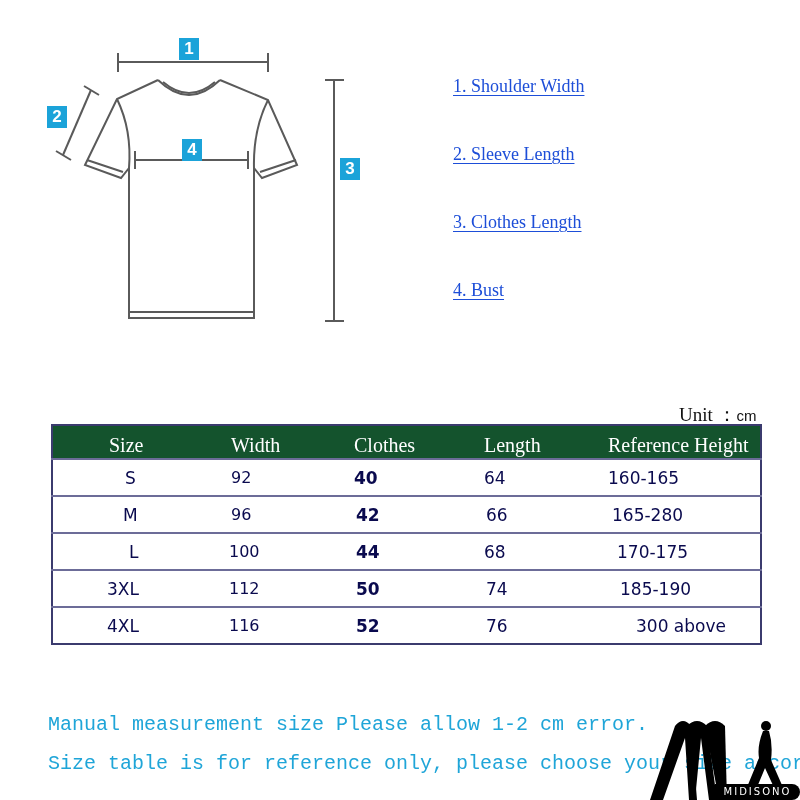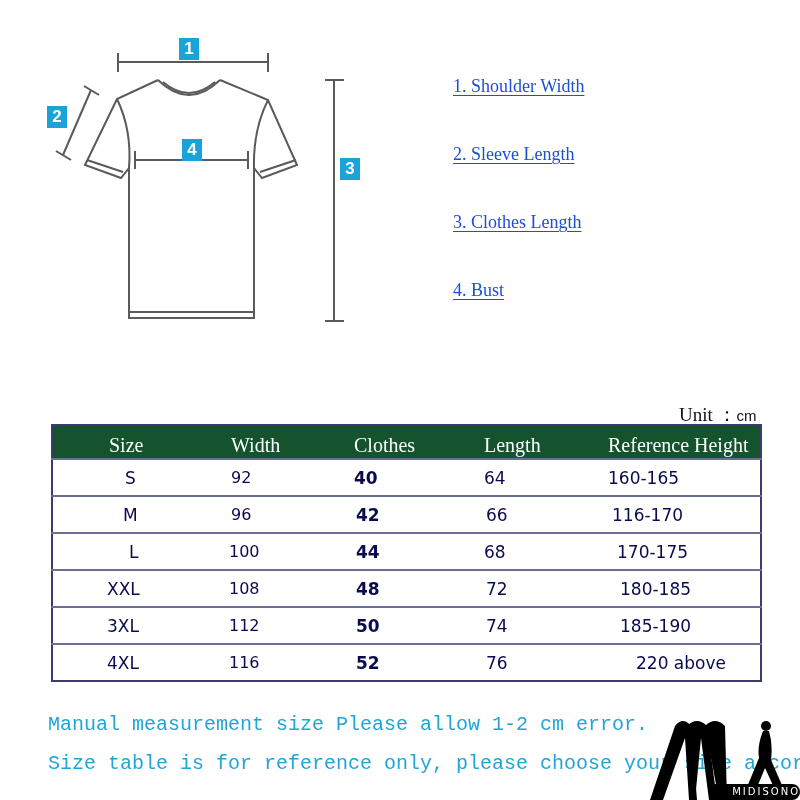--- a/index.html
+++ b/index.html
@@ -13,21 +13,21 @@
   table.sizes th { background:#14532d; color:#ffffff; font-family:"Liberation Serif", serif; font-weight:normal; font-size:20px; height:32px; padding:0; text-align:left; vertical-align:bottom; line-height:26px; }
   table.sizes td { font-family:"DejaVu Sans", sans-serif; color:#0a0a4e; font-size:17px; height:35px; padding:0; text-align:left; border-top:2px solid #6c6c98; }
   table.sizes td.bust { font-size:16px; }
   .c0 { padding-left:56px !important; }
   .c1 { padding-left:32px !important; }
   .c2 { padding-left:28px !important;font-weight:bold; }
   .c3 { padding-left:20px !important; }
   .c4 { padding-left:24px !important; }
   .note { position:absolute; left:48px; font-family:Liberation Mono, monospace; font-size:20px; color:#1fa5d8; white-space:nowrap; }
   .logo { position:absolute; left:645px; top:716px; width:155px; height:84px; }
-  .logo-bar { position:absolute; left:715px; top:784px; width:85px; height:16px; background:#000; border-radius:0 8px 8px 0; color:#fff; font-family:"DejaVu Sans", sans-serif; font-size:10px; letter-spacing:2px; line-height:16px; text-align:right; }
+  .logo-bar { position:absolute; left:715px; top:784px; width:85px; height:16px; background:#000; border-radius:0 8px 8px 0; color:#fff; font-family:"DejaVu Sans", sans-serif; font-size:10px; letter-spacing:2px; line-height:16px; text-align:center; }
 </style>
 </head>
 <body>
 
 <svg class="abs" style="left:0;top:0" width="420" height="360" viewBox="0 0 420 360">
   <g fill="none" stroke="#5a5a5a" stroke-width="2">
 
     <line x1="118" y1="62" x2="268" y2="62"></line>
     <line x1="118" y1="53" x2="118" y2="72"></line>
     <line x1="268" y1="53" x2="268" y2="72"></line>
@@ -86,49 +86,42 @@
       <td class="c1 bust">92</td>
       <td class="c2">40</td>
       <td class="c3">64</td>
       <td class="c4">160-165</td>
     </tr>
     <tr>
       <td class="c0" style="padding-left:70px !important">M</td>
       <td class="c1 bust">96</td>
       <td class="c2" style="padding-left:30px !important">42</td>
       <td class="c3" style="padding-left:22px !important">66</td>
-      <td class="c4" style="padding-left:28px !important">116-170</td>
+      <td class="c4" style="padding-left:28px !important">165-280</td>
     </tr>
     <tr>
       <td class="c0" style="padding-left:76px !important">L</td>
       <td class="c1 bust" style="padding-left:30px !important">100</td>
       <td class="c2" style="padding-left:30px !important">44</td>
       <td class="c3">68</td>
       <td class="c4" style="padding-left:33px !important">170-175</td>
-    </tr>
-    <tr>
-      <td class="c0" style="padding-left:54px !important">XXL</td>
-      <td class="c1 bust" style="padding-left:30px !important">108</td>
-      <td class="c2" style="padding-left:30px !important">48</td>
-      <td class="c3" style="padding-left:22px !important">72</td>
-      <td class="c4" style="padding-left:36px !important">180-185</td>
     </tr>
     <tr>
       <td class="c0" style="padding-left:54px !important">3XL</td>
       <td class="c1 bust" style="padding-left:30px !important">112</td>
       <td class="c2" style="padding-left:30px !important">50</td>
       <td class="c3" style="padding-left:22px !important">74</td>
       <td class="c4" style="padding-left:36px !important">185-190</td>
     </tr>
     <tr>
       <td class="c0" style="padding-left:54px !important">4XL</td>
       <td class="c1 bust" style="padding-left:30px !important">116</td>
       <td class="c2" style="padding-left:30px !important">52</td>
       <td class="c3" style="padding-left:22px !important">76</td>
-      <td class="c4" style="padding-left:52px !important">220 above</td>
+      <td class="c4" style="padding-left:52px !important">300 above</td>
     </tr>
   </tbody>
 </table>
 
 <div class="note" style="top:713px;">Manual measurement size Please allow 1-2 cm error.</div>
 <div class="note" style="top:752px;">Size table is for reference only, please choose your size according to your body</div>
 
 <svg class="logo" viewBox="0 0 155 84">
   <path d="M5 84 L30 10 Q38 0 46 10 L52 84 L44 84 L40 22 L18 84 Z" fill="#000"></path>
   <path d="M42 10 Q52 0 62 10 L72 84 L64 84 L56 22 L50 84 L46 84 Z" fill="#000"></path>

